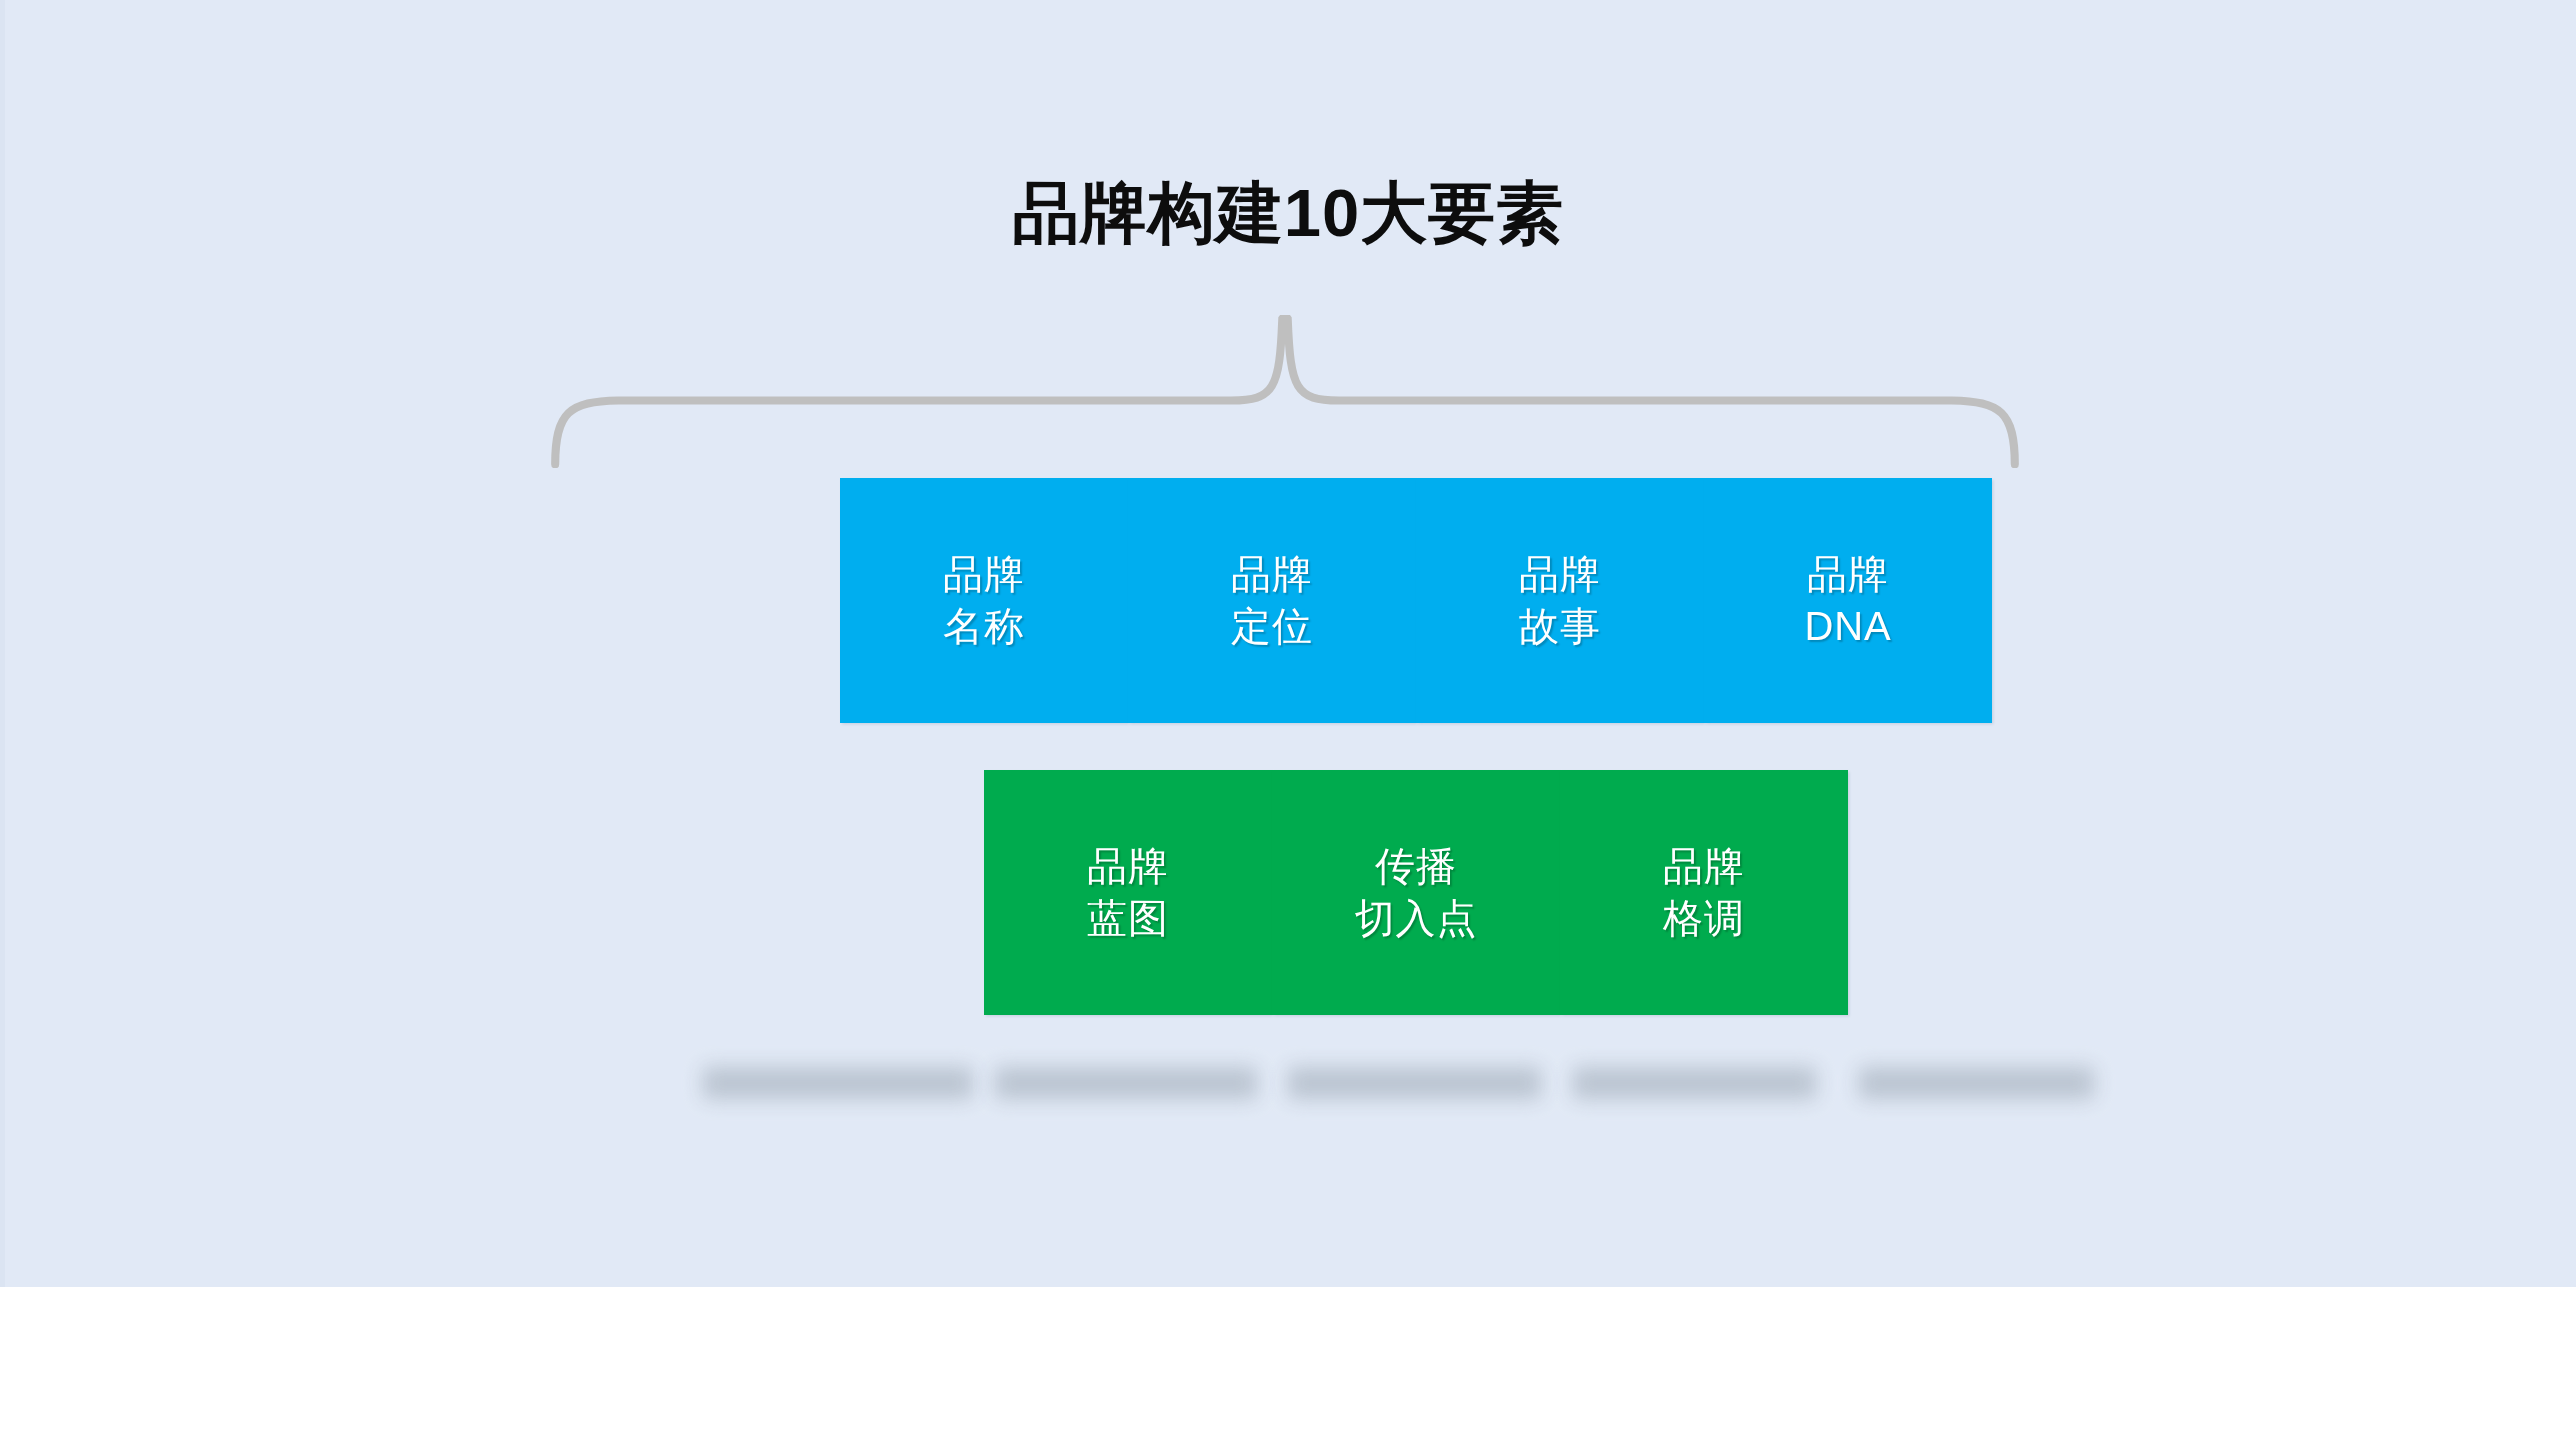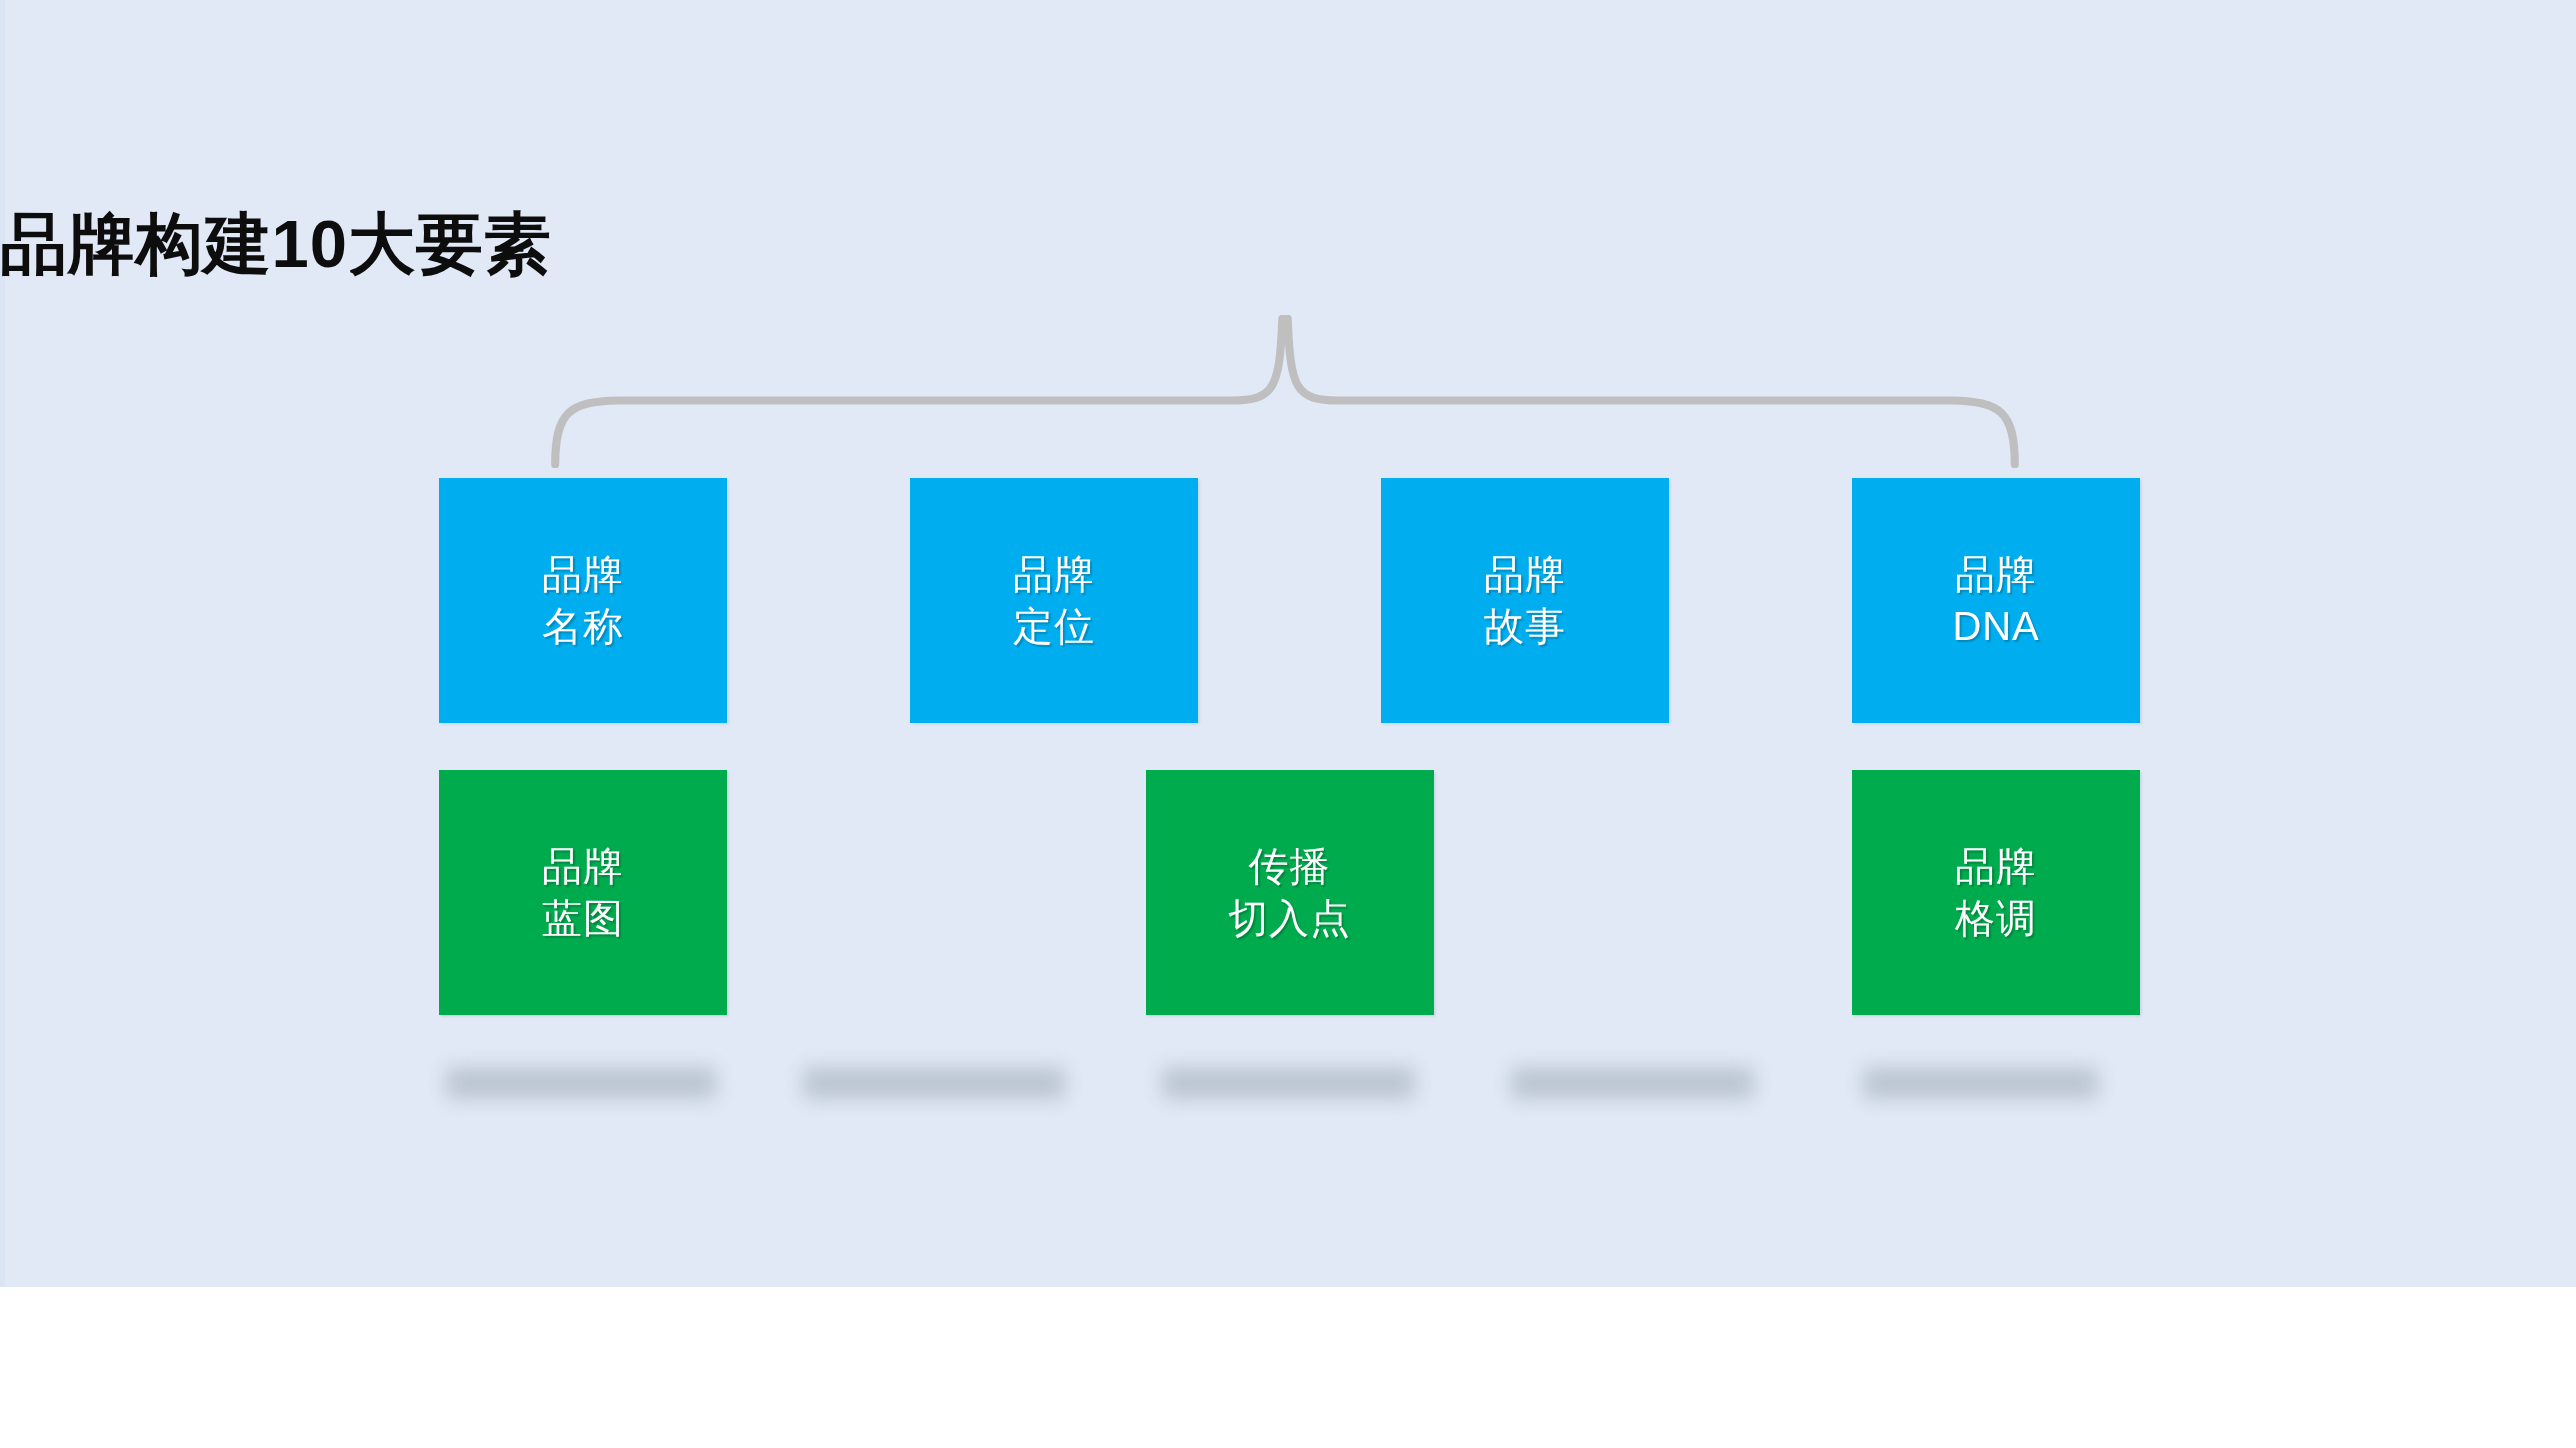--- a/index.html
+++ b/index.html
@@ -35,23 +35,23 @@
     position: absolute;
     left: 0; top: 1287px;
     width: 2576px; height: 162px;
     background: #ffffff;
   }
 
   
   .title {
     position: absolute;
     left: 0;
-    top: 207px;
+    top: 176px;
     width: 2576px;
-    text-align: left;
+    text-align: center;
     font-size: 67px;
     font-weight: bold;
     letter-spacing: 0.9px;
     color: #0d0d0d;
     line-height: 1.1;
     white-space: nowrap;
   }
 
   
   .brace-wrap {
@@ -68,23 +68,23 @@
     position: absolute;
     left: 439px;
     top: 478px;
     width: 1701px;
     height: 629px;
   }
 
   .row {
     position: absolute;
     left: 0;
-    width: 1701px;
+    width: 1954px;
     display: flex;
-    justify-content: space-between;
+    justify-content: center;
   }
   .row-blue  { top: 0px;   height: 245px; }
   .row-green { top: 292px; height: 245px; }
   .row-bars  { top: 580px; height: 50px; }
 
   .card {
     width: 288px;
     height: 245px;
     display: flex;
     align-items: center;

